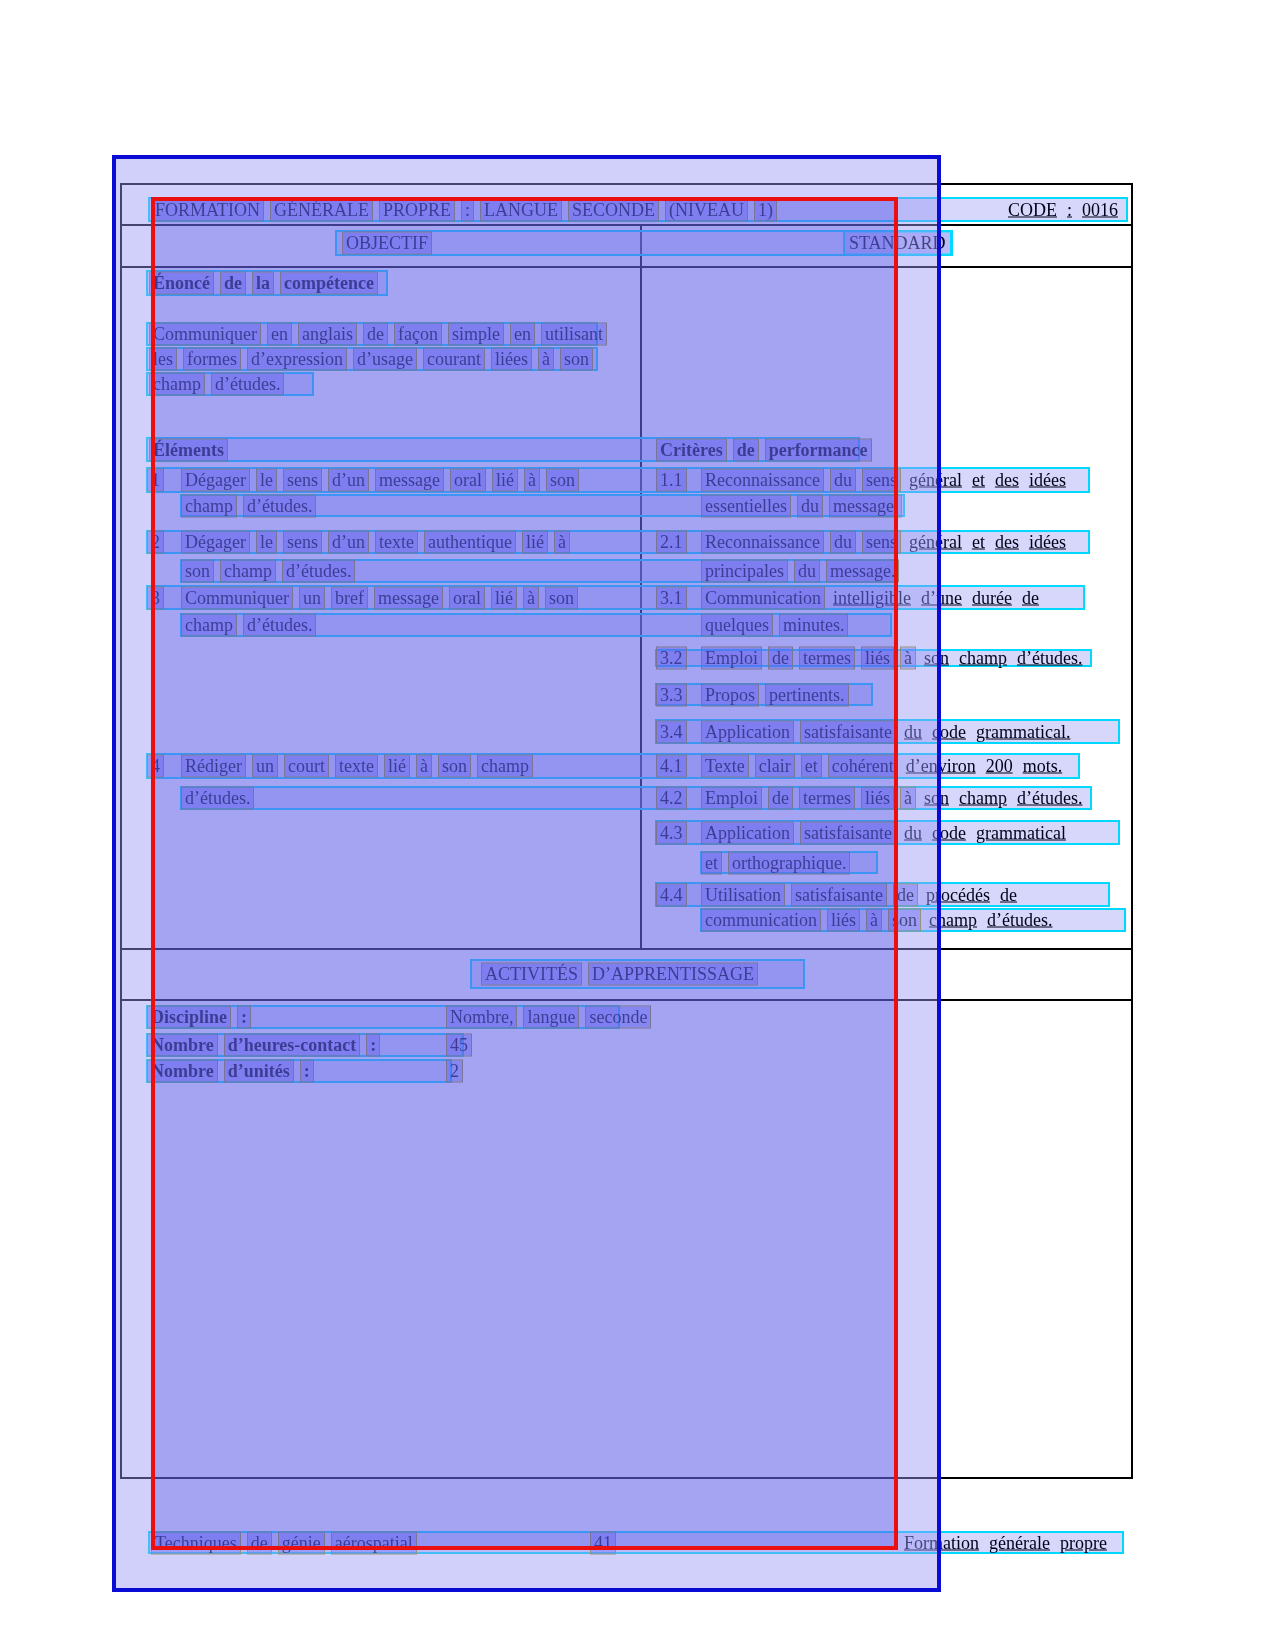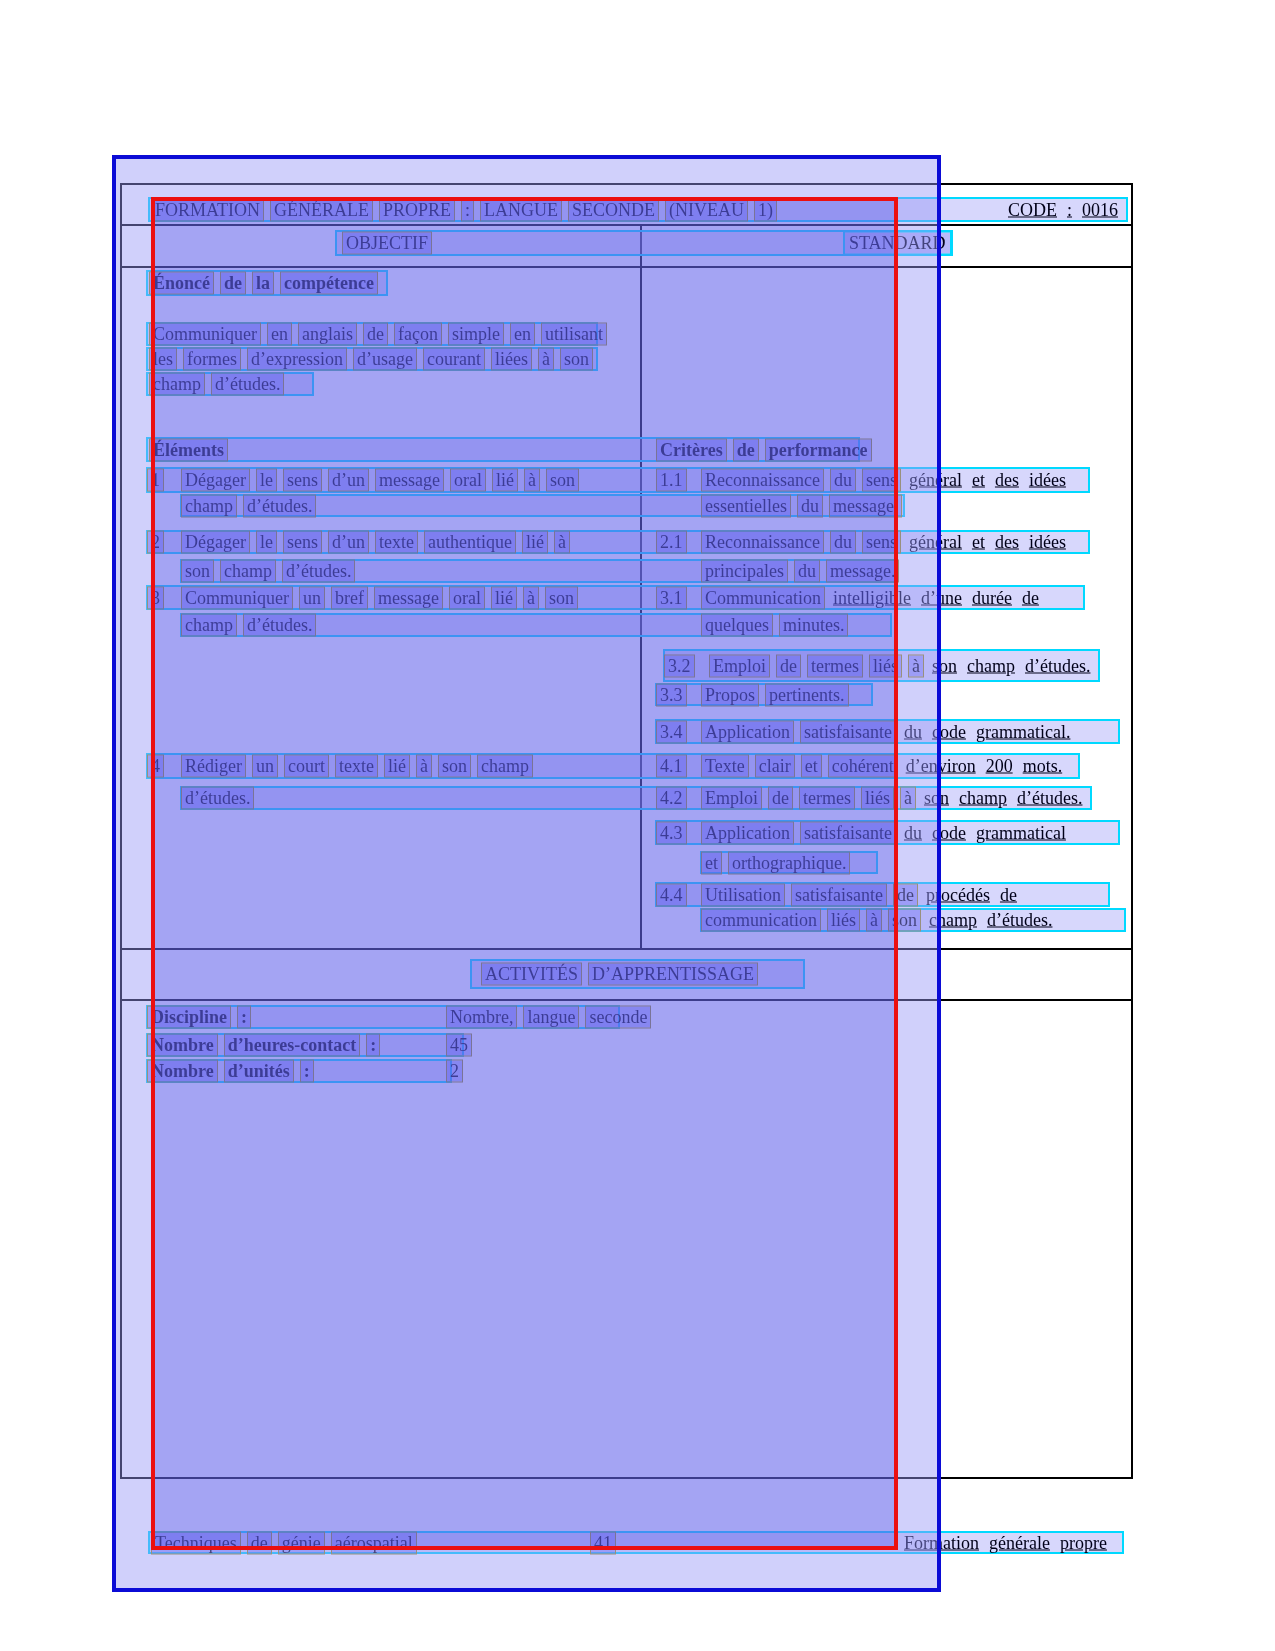--- a/index.html
+++ b/index.html
@@ -214,21 +214,21 @@
       <div class="line" style="left: 180px; top: 613px; width: 712px; height: 24px;">
         <span class="seg" style="left: 0px;">
           <span class="w">champ</span>
           <span class="w">d’études.</span>
         </span>
         <span class="seg" style="left: 520px;">
           <span class="w">quelques</span>
           <span class="w">minutes.</span>
         </span>
       </div>
-      <div class="line" style="left: 655px; top: 649px; width: 437px; height: 33px; margin-left: 8px;">
+      <div class="line" style="left: 655px; top: 649px; width: 437px; height: 18px;">
         <span class="seg" style="left: 0px;">
           <span class="w">3.2</span>
         </span>
         <span class="seg" style="left: 45px;">
           <span class="w">Emploi</span>
           <span class="w">de</span>
           <span class="w">termes</span>
           <span class="w">liés</span>
           <span class="w">à</span>
           <span class="pl">son</span>

